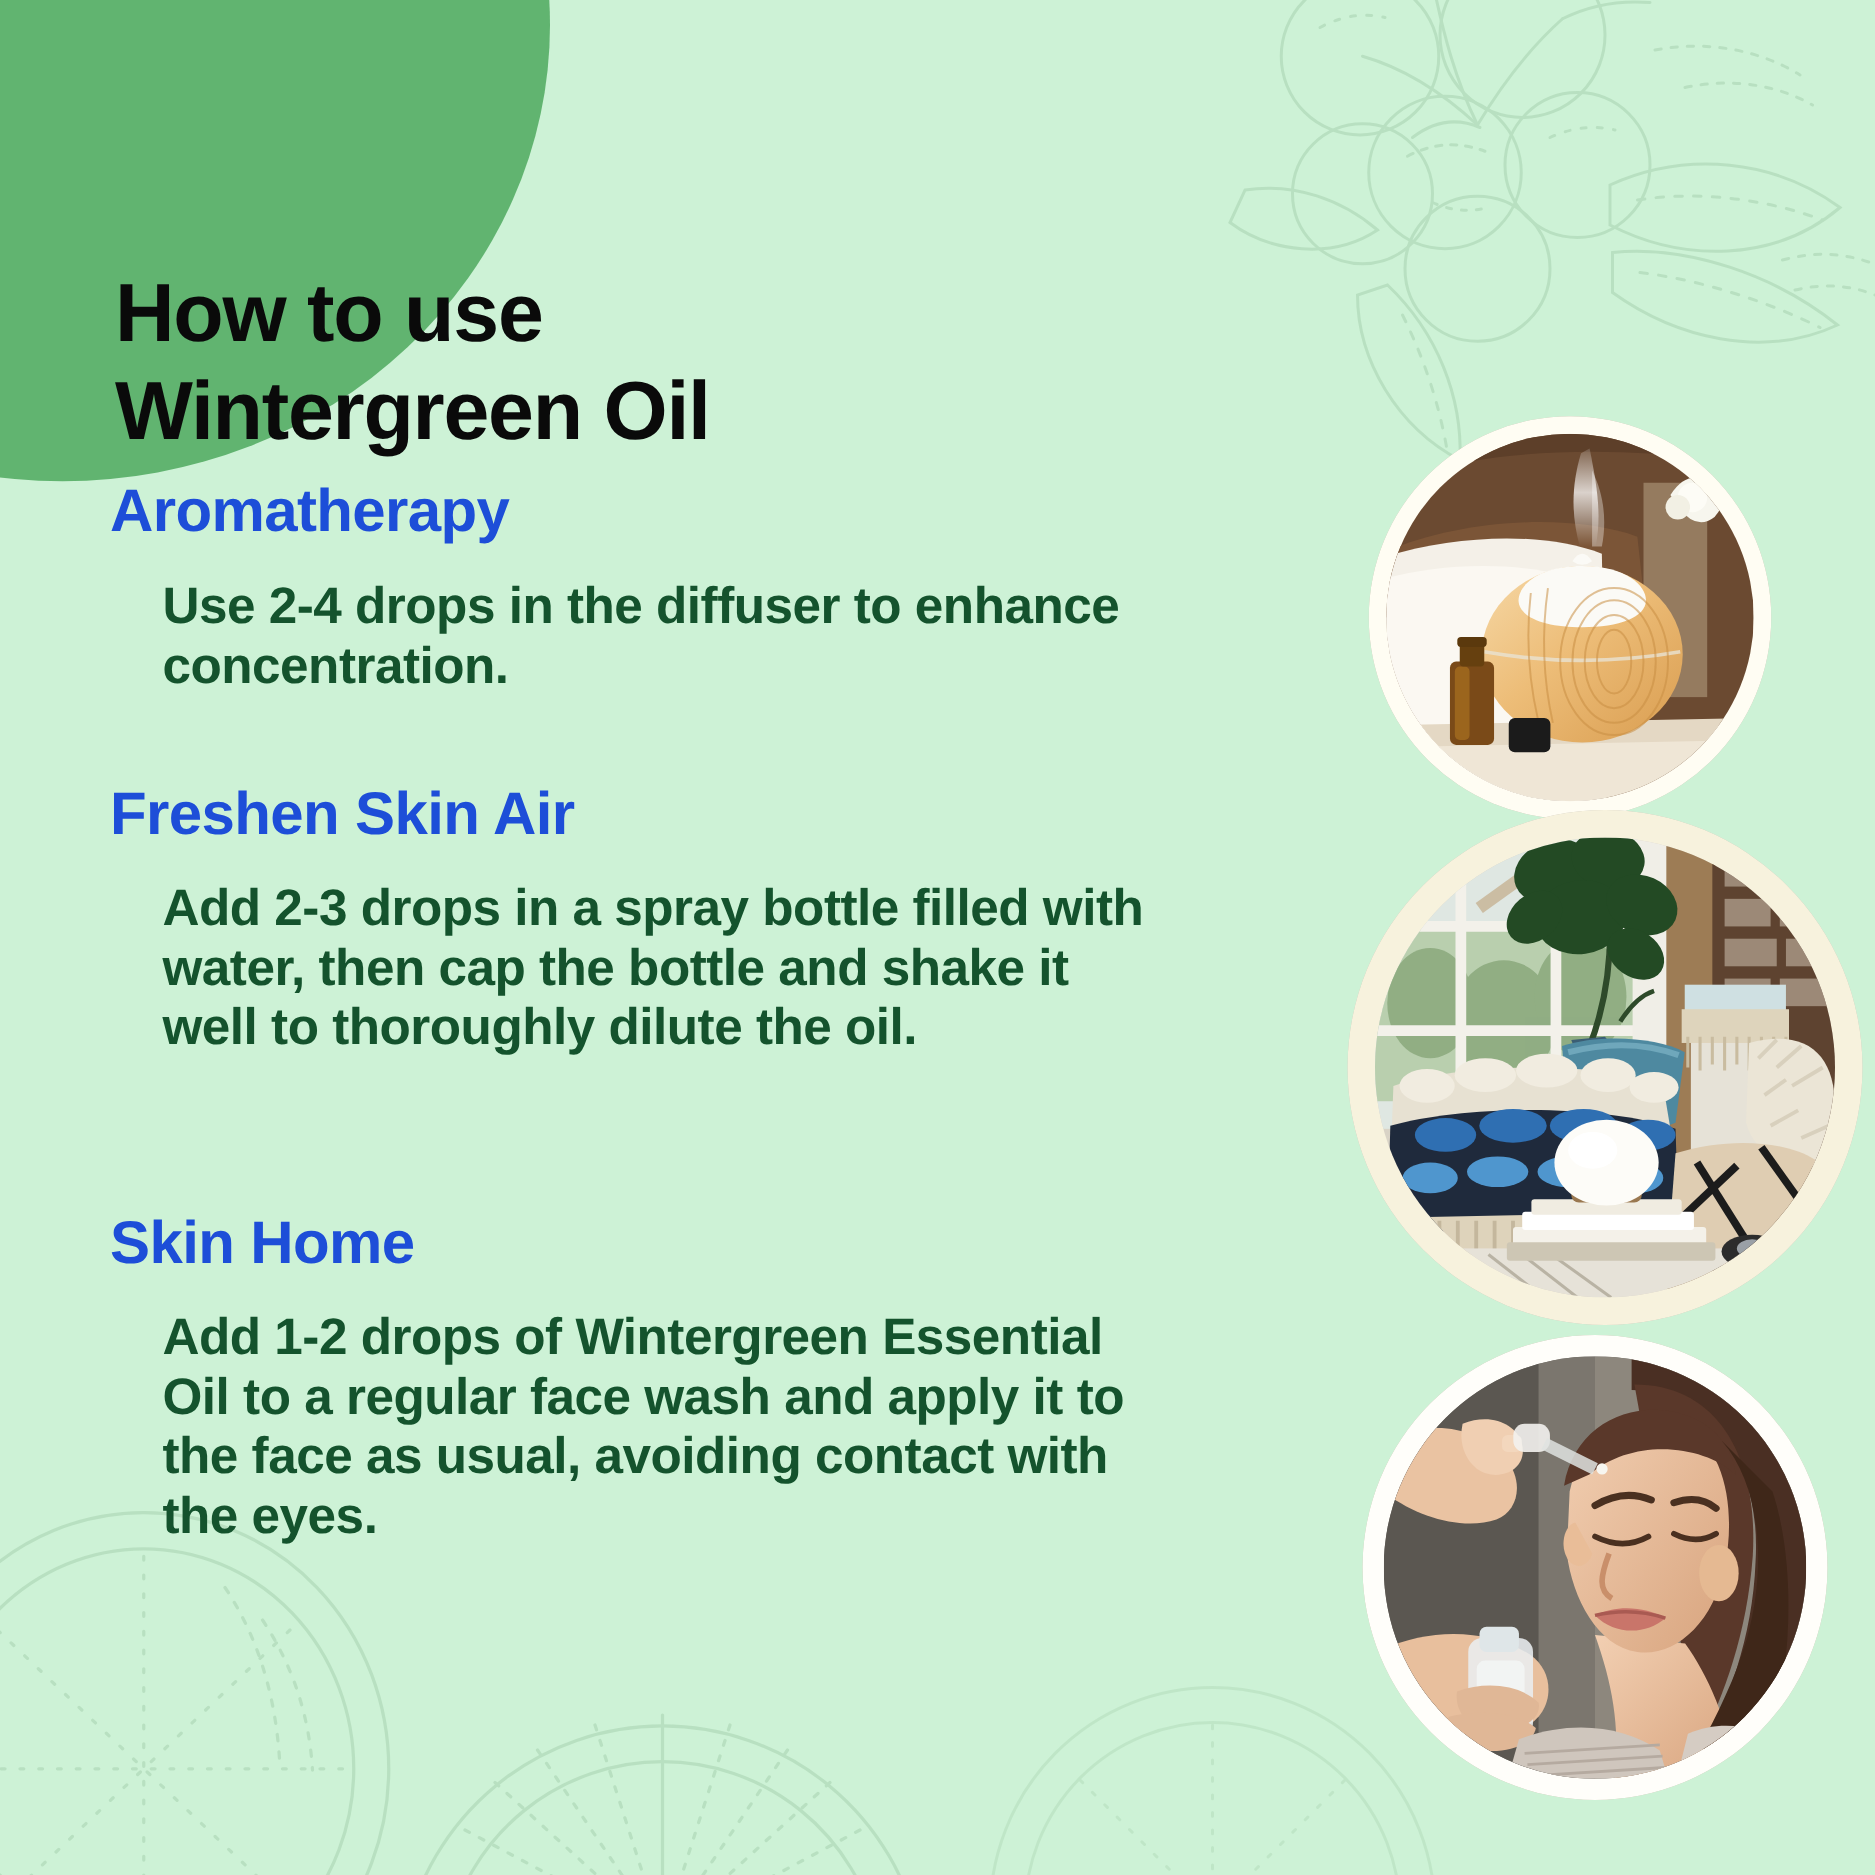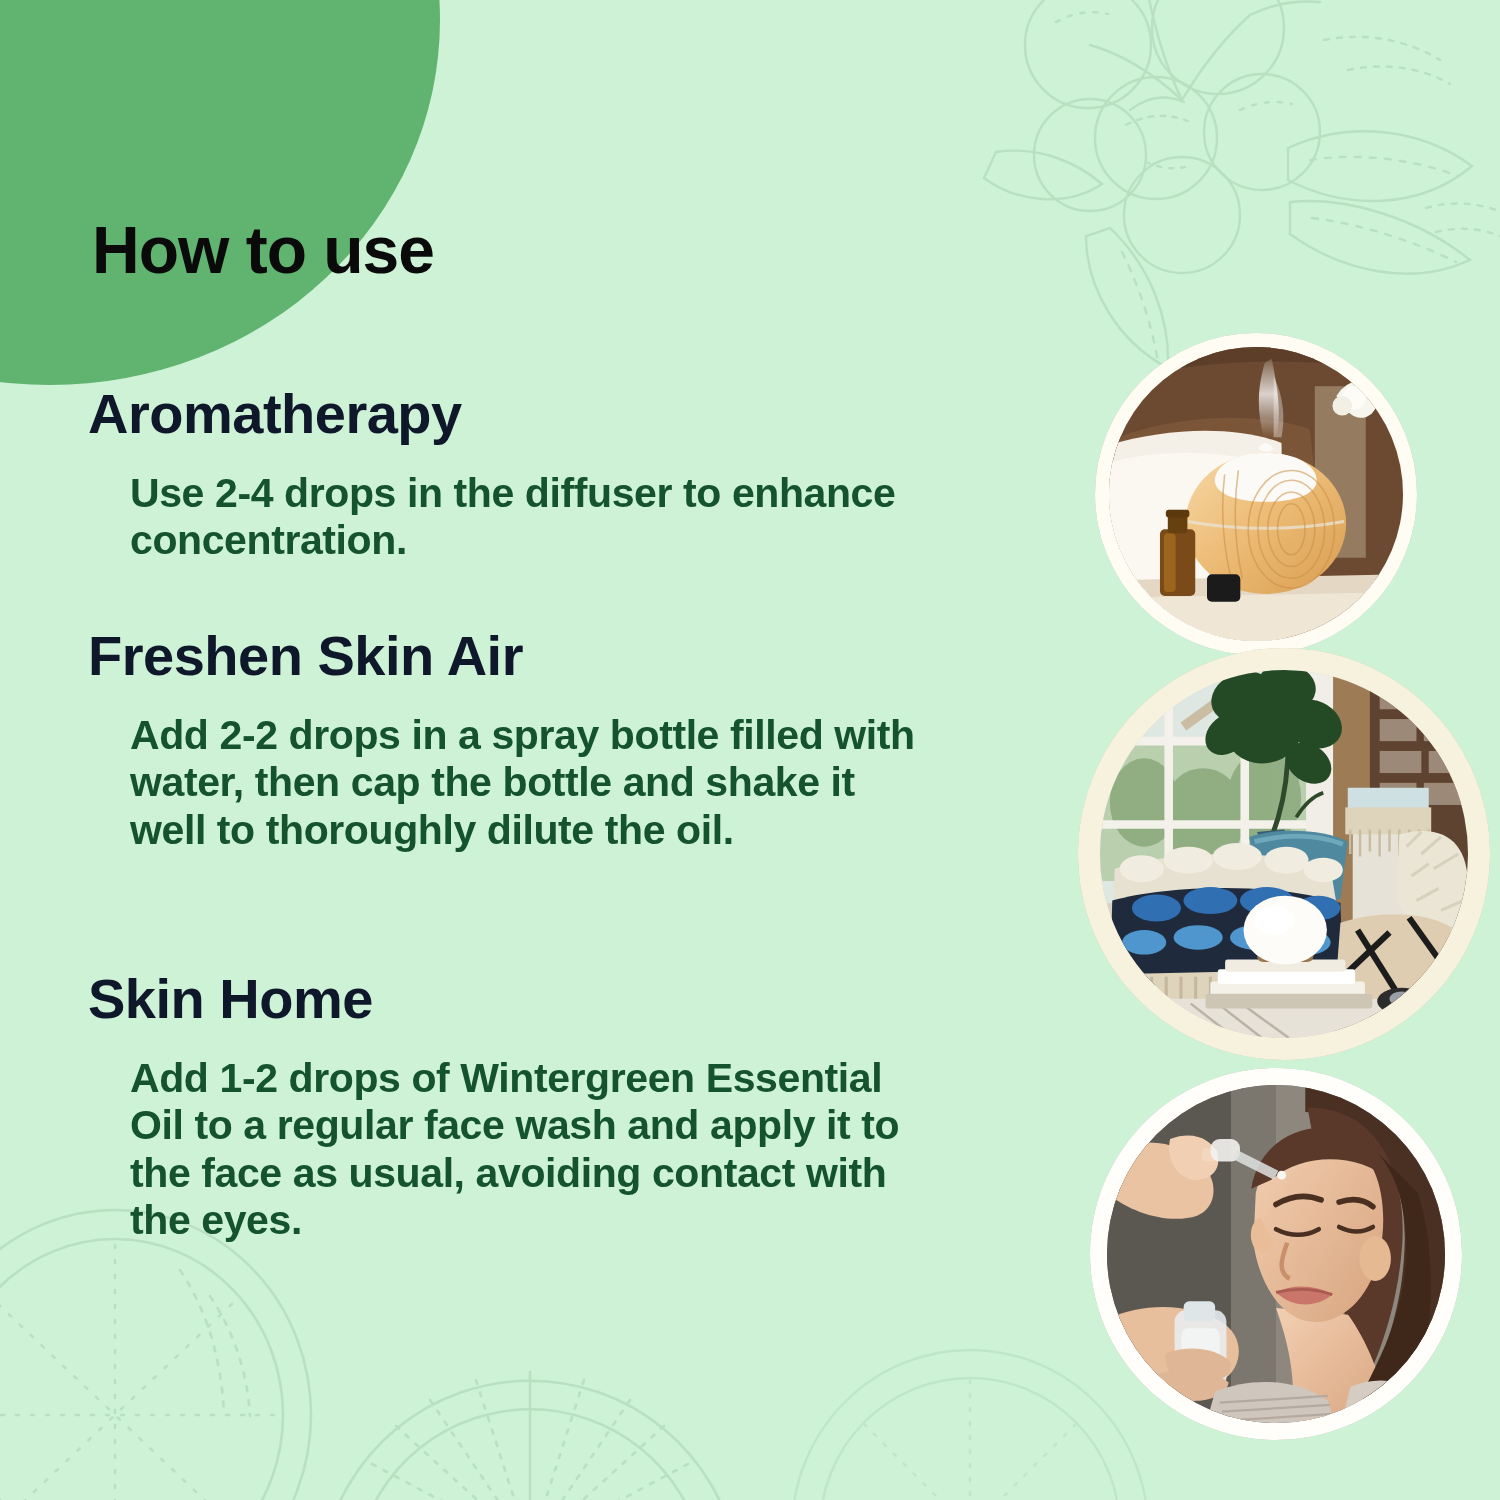--- a/index.html
+++ b/index.html
@@ -36,21 +36,21 @@
     font-family:"Liberation Sans","DejaVu Sans",sans-serif;
   }
   .page-title .ln{display:block;}
 
   .section{position:absolute;left:88px;width:860px;}
   #sec-aromatherapy{top:385px;}
   #sec-freshen{top:627px;}
   #sec-skin{top:970px;}
 
   .section-heading{
-    font-size:56px;font-weight:bold;color:#0f172a;
+    font-size:48px;font-weight:bold;color:#1d4ed8;
     letter-spacing:-.5px;margin:0 0 26px 0;line-height:1.05;
     font-family:"Liberation Sans","DejaVu Sans",sans-serif;
   }
   .section-body{
     margin:0 0 0 42px;
     font-size:41px;line-height:1.16;font-weight:bold;color:#14532d;
     letter-spacing:-.4px;max-width:790px;
     font-family:"Liberation Sans","DejaVu Sans",sans-serif;
   }
 
@@ -158,30 +158,31 @@
       <path d="M316 124 L104 336" stroke-dasharray="3 11"></path>
     </g>
   </svg>
 
   <div class="green-blob"></div>
 
   <div class="text-col">
 
     <h1 class="page-title">
       <span class="ln">How to use</span>
+      <span class="ln">Wintergreen Oil</span>
     </h1>
 
     <section class="section" id="sec-aromatherapy">
       <h2 class="section-heading">Aromatherapy</h2>
       <p class="section-body">Use 2-4 drops in the diffuser to enhance concentration.</p>
     </section>
 
     <section class="section" id="sec-freshen">
       <h2 class="section-heading">Freshen Skin Air</h2>
-      <p class="section-body">Add 2-2 drops in a spray bottle filled with water, then cap the bottle and shake it well to thoroughly dilute the oil.</p>
+      <p class="section-body">Add 2-3 drops in a spray bottle filled with water, then cap the bottle and shake it well to thoroughly dilute the oil.</p>
     </section>
 
     <section class="section" id="sec-skin">
       <h2 class="section-heading">Skin Home</h2>
       <p class="section-body">Add 1-2 drops of Wintergreen Essential Oil to a regular face wash and apply it to the face as usual, avoiding contact with the eyes.</p>
     </section>
 
   </div>
 
   <div class="photo-stack">

